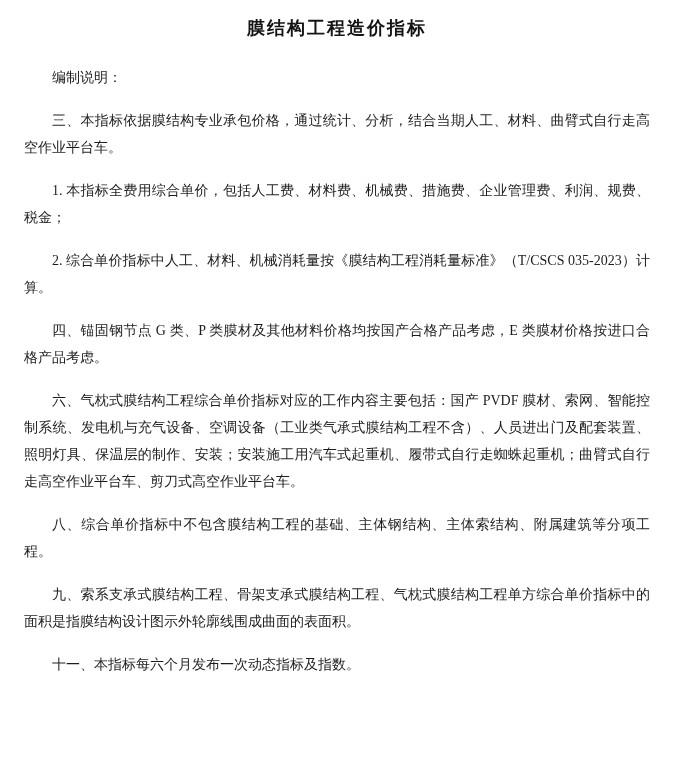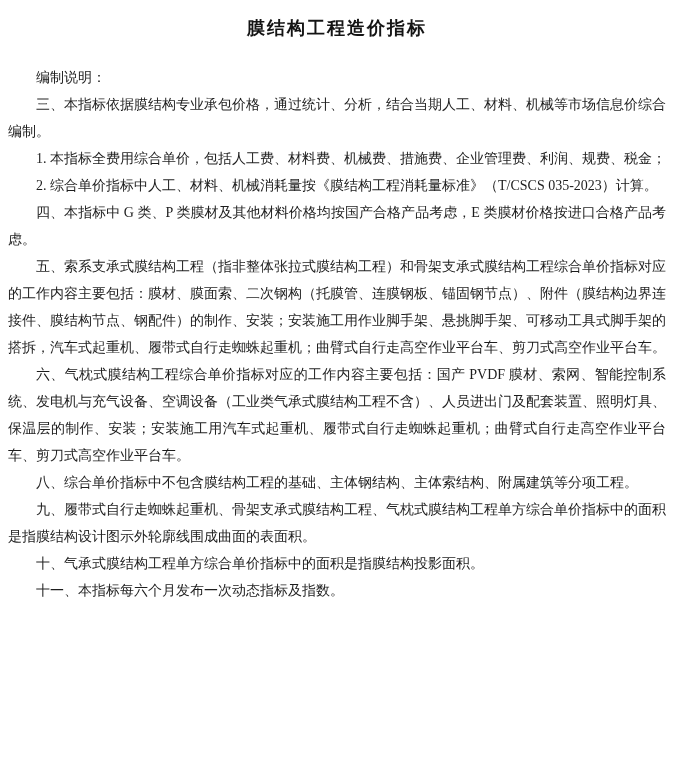--- a/index.html
+++ b/index.html
@@ -27,33 +27,31 @@
     text-align: center;
     margin: 4px 0 24px 0;
     letter-spacing: 2px;
     color: #141414;
   }
   .para {
     font-size: 14px;
     line-height: 27px;
     text-indent: 2em;
     text-align: justify;
-    margin: 0;
+    margin: 16px;
     color: #1d1d1d;
   }
 </style>
 </head>
 <body>
 
 <div class="page">
   <h1 class="doc-title">膜结构工程造价指标</h1>
   <p class="para">编制说明：</p>
-  <p class="para">三、本指标依据膜结构专业承包价格，通过统计、分析，结合当期人工、材料、机械等市场信息价综合编制。</p>
+  <p class="para">三、本指标依据膜结构专业承包价格，通过统计、分析，结合当期人工、材料、曲臂式自行走高空作业平台车。</p>
   <p class="para">1. 本指标全费用综合单价，包括人工费、材料费、机械费、措施费、企业管理费、利润、规费、税金；</p>
   <p class="para">2. 综合单价指标中人工、材料、机械消耗量按《膜结构工程消耗量标准》（T/CSCS 035-2023）计算。</p>
-  <p class="para">四、本指标中 G 类、P 类膜材及其他材料价格均按国产合格产品考虑，E 类膜材价格按进口合格产品考虑。</p>
-  <p class="para">五、索系支承式膜结构工程（指非整体张拉式膜结构工程）和骨架支承式膜结构工程综合单价指标对应的工作内容主要包括：膜材、膜面索、二次钢构（托膜管、连膜钢板、锚固钢节点）、附件（膜结构边界连接件、膜结构节点、钢配件）的制作、安装；安装施工用作业脚手架、悬挑脚手架、可移动工具式脚手架的搭拆，汽车式起重机、履带式自行走蜘蛛起重机；曲臂式自行走高空作业平台车、剪刀式高空作业平台车。</p>
+  <p class="para">四、锚固钢节点 G 类、P 类膜材及其他材料价格均按国产合格产品考虑，E 类膜材价格按进口合格产品考虑。</p>
   <p class="para">六、气枕式膜结构工程综合单价指标对应的工作内容主要包括：国产 PVDF 膜材、索网、智能控制系统、发电机与充气设备、空调设备（工业类气承式膜结构工程不含）、人员进出门及配套装置、照明灯具、保温层的制作、安装；安装施工用汽车式起重机、履带式自行走蜘蛛起重机；曲臂式自行走高空作业平台车、剪刀式高空作业平台车。</p>
   <p class="para">八、综合单价指标中不包含膜结构工程的基础、主体钢结构、主体索结构、附属建筑等分项工程。</p>
-  <p class="para">九、履带式自行走蜘蛛起重机、骨架支承式膜结构工程、气枕式膜结构工程单方综合单价指标中的面积是指膜结构设计图示外轮廓线围成曲面的表面积。</p>
-  <p class="para">十、气承式膜结构工程单方综合单价指标中的面积是指膜结构投影面积。</p>
+  <p class="para">九、索系支承式膜结构工程、骨架支承式膜结构工程、气枕式膜结构工程单方综合单价指标中的面积是指膜结构设计图示外轮廓线围成曲面的表面积。</p>
   <p class="para">十一、本指标每六个月发布一次动态指标及指数。</p>
 </div>
 
 </body></html>

